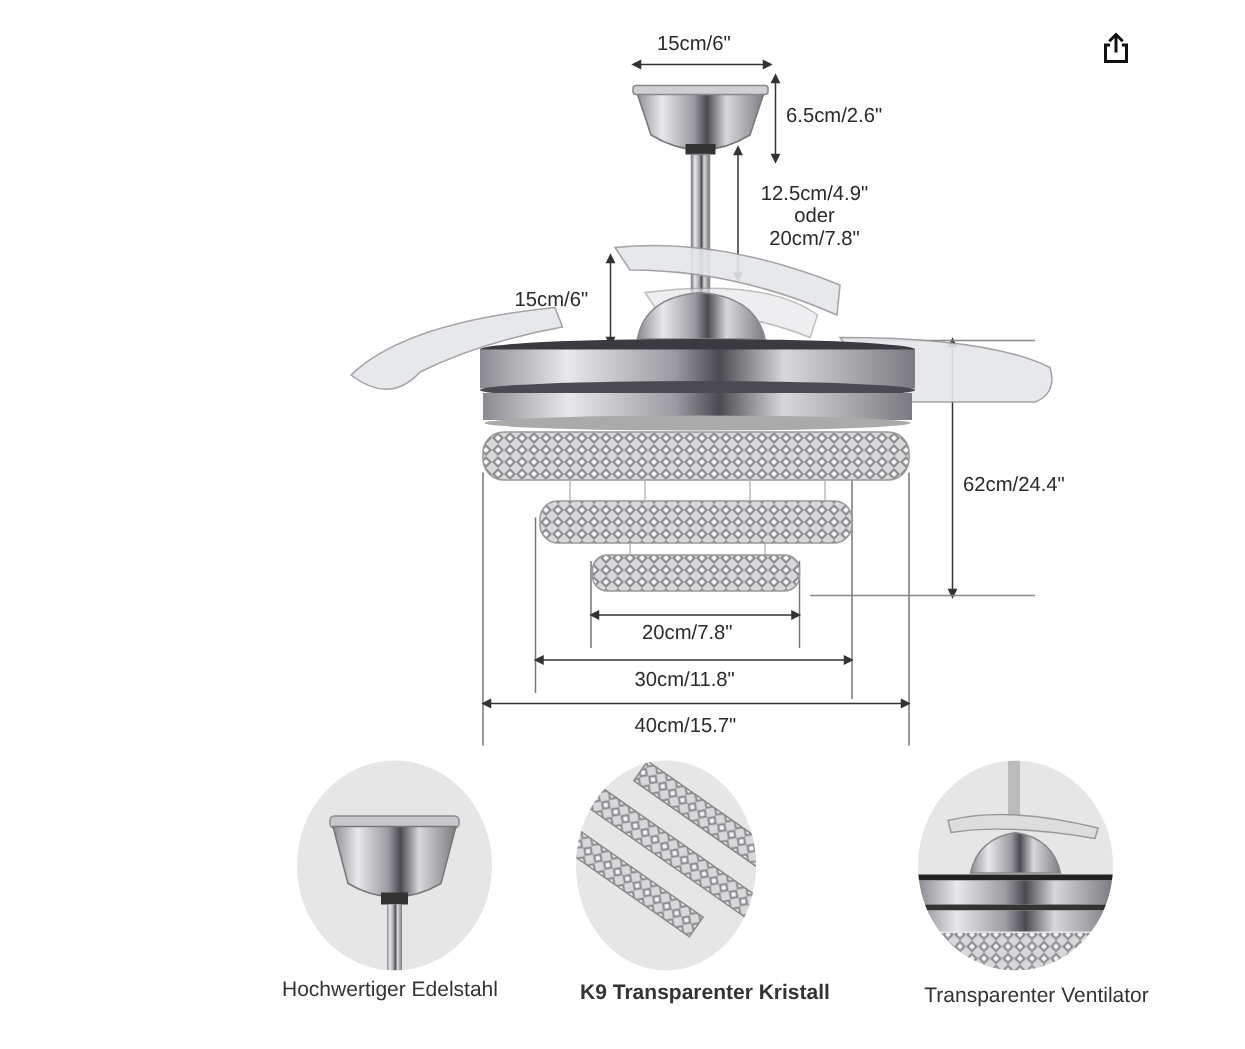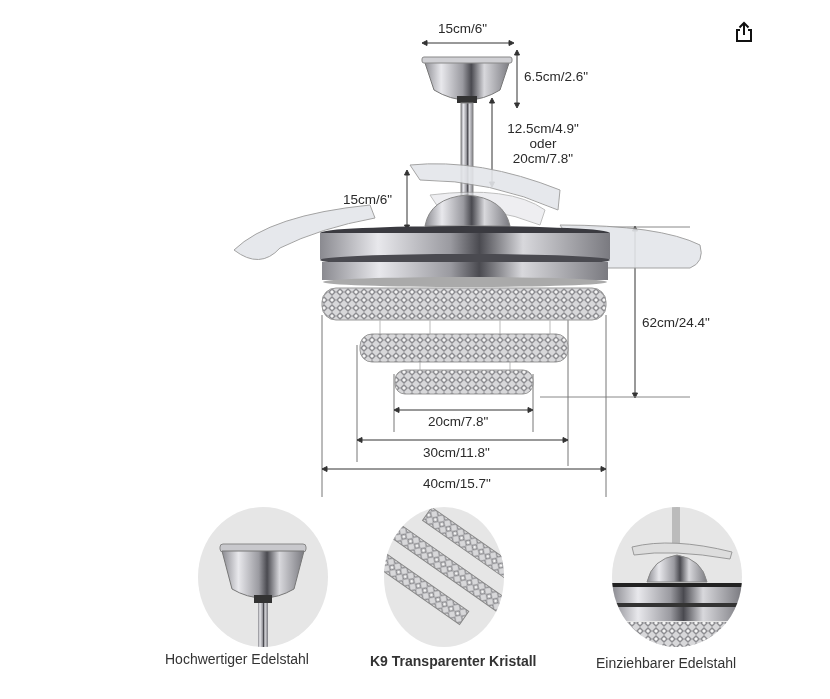--- a/index.html
+++ b/index.html
@@ -1,20 +1,20 @@
 <!DOCTYPE html>
 <html><head>
   <meta charset="utf-8">
   <style>
     html, body { margin: 0; padding: 0; background: #ffffff; }
     body { width: 830px; height: 699px; position: relative; overflow: hidden; font-family: "Liberation Sans", sans-serif; color: #222; }
     .abs { position: absolute; }
     .dim-label { position: absolute; font-size: 13.5px; color: #2a2a2a; white-space: nowrap; line-height: 1.1; }
     .dim-label.center { text-align: center; }
-    .caption { position: absolute; font-size: 14px; color: #333; text-align: left; line-height: 1.2; }
+    .caption { position: absolute; font-size: 14px; color: #333; text-align: center; line-height: 1.2; }
     .share-btn { position: absolute; left: 730px; top: 18px; width: 28px; height: 28px; cursor: pointer; display: flex; align-items: center; justify-content: center; }
     svg { display: block; }
     .circle-frame { position: absolute; border-radius: 50%; overflow: hidden; background: #e6e6e6; }
   </style>
 </head>
 <body>
 
 <div class="share-btn">
   <span>
     <svg width="20" height="22" viewBox="0 0 20 22">
@@ -177,14 +177,14 @@
   </svg>
 </div>
 
 <div class="caption" style="left:165px;top:651px;width:190px;">
   <div>Hochwertiger Edelstahl</div>
 </div>
 <div class="caption" style="left:370px;top:653px;width:200px;font-weight:bold;">
   <div>K9 Transparenter Kristall</div>
 </div>
 <div class="caption" style="left:596px;top:655px;width:190px;">
-  <div>Einziehbarer Edelstahl</div>
+  <div>Transparenter Ventilator</div>
 </div>
 
 </body></html>

